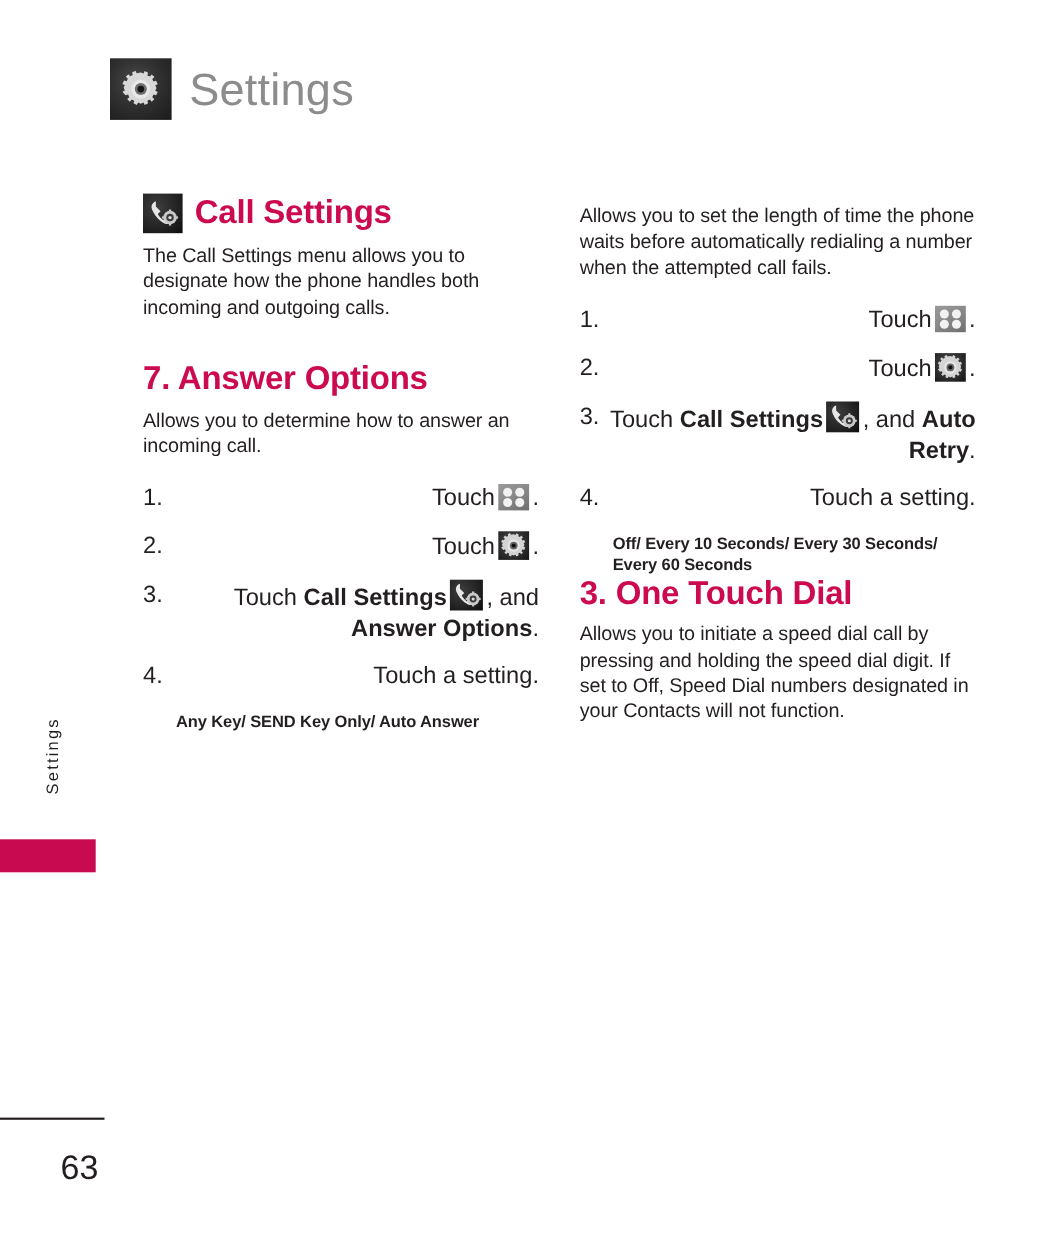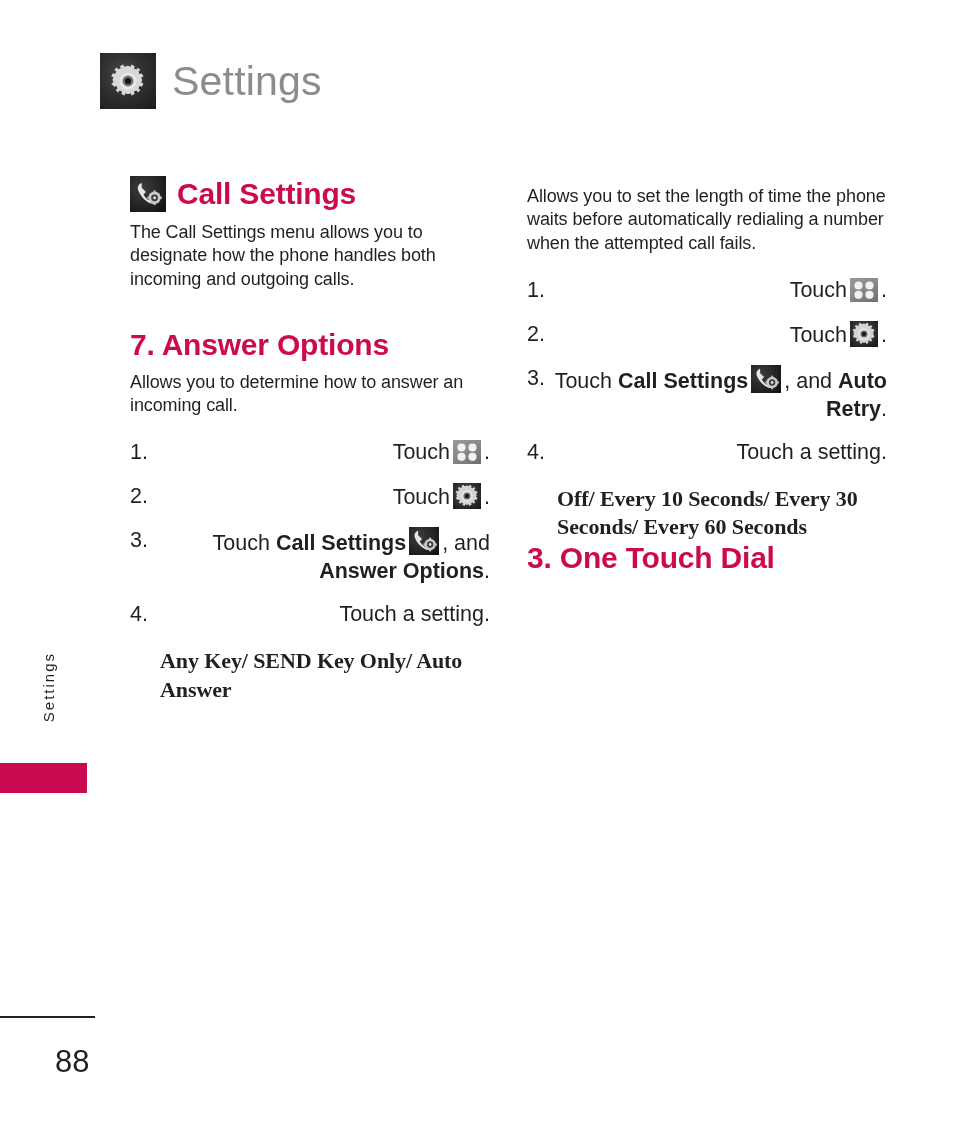--- a/index.html
+++ b/index.html
@@ -123,26 +123,25 @@
     margin-bottom: 16px;
   }
   ol.steps > li:last-child { margin-bottom: 0; }
   .step-num {
     flex: none;
     width: 26px;
   }
   .step-body { flex: 1; text-align: right; }
   .step-body b { font-weight: 700; }
   .opts {
-    font-size: 22px;
+    font-size: 15px;
     font-weight: 700;
     line-height: 1.30;
     margin: 18px 0 0 30px;
     letter-spacing: -0.1px;
-    font-family: Liberation Serif, serif;
   }
   .gap-before { margin-top: 38px; }
   .gap-before-lg { }
 
   
   .tile {
     display: inline-block;
     vertical-align: -5px;
     position: relative;
     margin: 0 3px;
@@ -302,16 +301,17 @@
     <li>
       <span class="step-num">4.</span>
       <span class="step-body">Touch a setting.</span>
     </li>
   </ol>
 
   <p class="opts">Off/ Every 10 Seconds/ Every 30 Seconds/ Every 60 Seconds</p>
 
   <h2 class="sect-title gap-before-lg">3. One Touch Dial</h2>
 
+  <p class="body">Allows you to initiate a speed dial call by pressing and holding the speed dial digit. If set to Off, Speed Dial numbers designated in your Contacts will not function.</p>
 </div>
 
 <div class="footer-rule"></div>
-<div class="page-number">88</div>
+<div class="page-number">63</div>
 
 </body></html>

